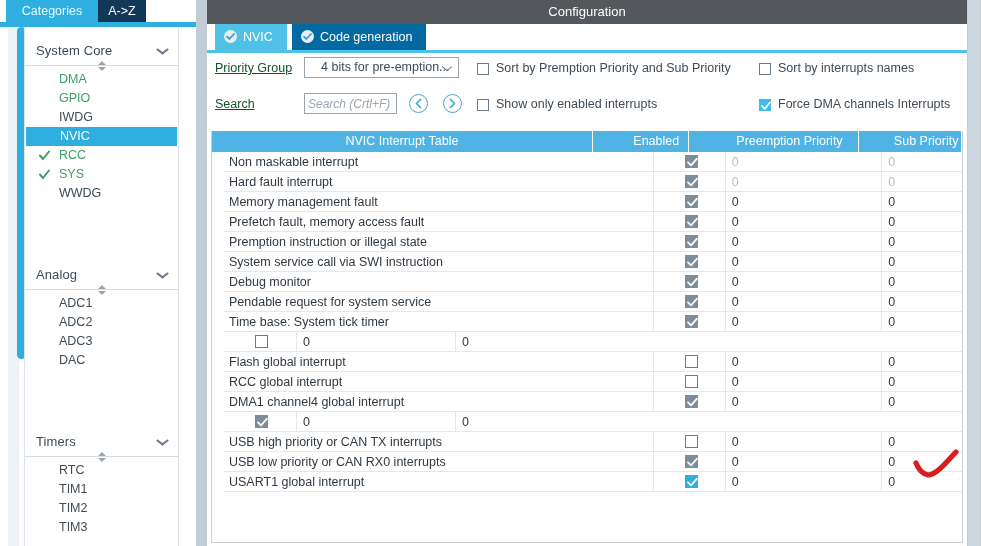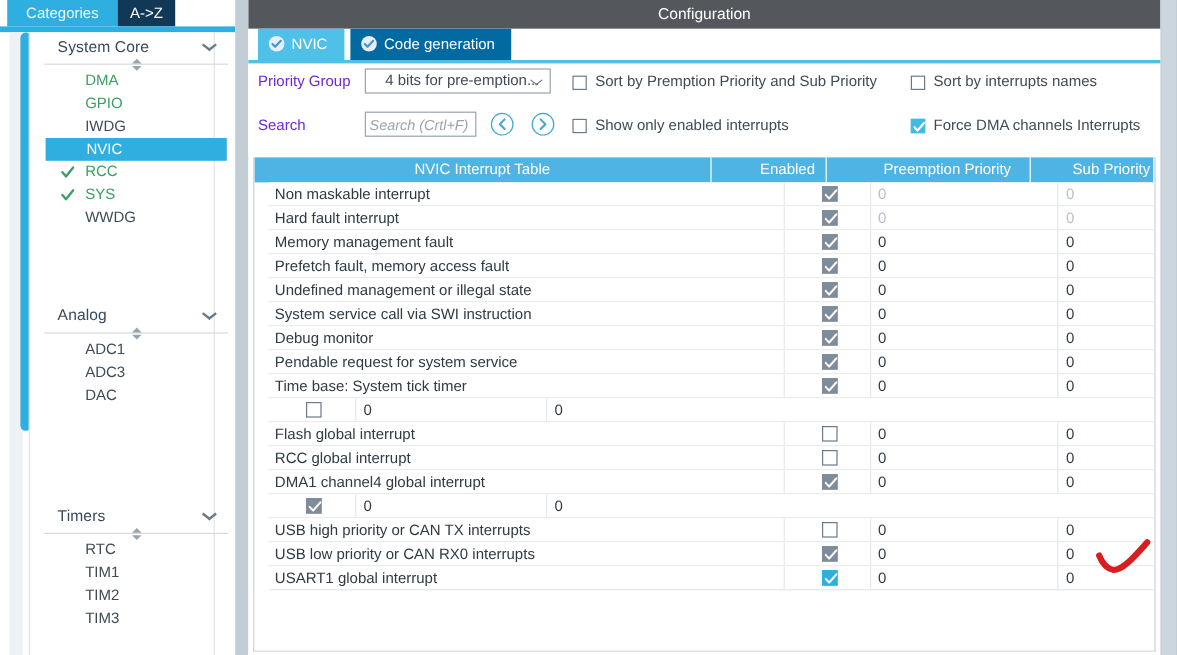--- a/index.html
+++ b/index.html
@@ -54,21 +54,21 @@
   }
   #left-inner {
     position: absolute; left: 24px; top: 0;
     width: 155px; height: 519px;
     background: #ffffff;
     border-left: 1px solid #dfe3e8;
     border-right: 1px solid #dfe3e8;
   }
   .group {
     position: absolute;
-    left: 12px; width: 153px;
+    left: 0; width: 153px; margin-top: 12px;
   }
   .group-head {
     position: relative;
     height: 27px;
     border-bottom: 1px solid #d6dbe0;
   }
   .group-title {
     position: absolute; left: 11px; top: 4px;
     font-size: 13px; color: #3a4a5a;
     letter-spacing: .1px;
@@ -191,22 +191,23 @@
   }
 
   
   #controls {
     position: absolute; left: 0; top: 53px;
     width: 760px; height: 77px;
     background: #ffffff;
   }
   .lbl {
     position: absolute;
-    font-size: 12.5px; color: #6d28d9;
+    font-size: 12.5px; color: #14532d;
     white-space: nowrap;
+    text-decoration: underline;
   }
   #prio-label { left: 8px; top: 8px; }
   #prio-select {
     position: absolute; left: 97px; top: 4px;
     width: 155px; height: 21px;
     border: 1px solid #9aa4ad;
     background: #ffffff;
     font-size: 12.5px; color: #3f4b55;
     line-height: 19px;
     padding-left: 16px;
@@ -399,20 +400,21 @@
           <div class="group-head">
             <span class="group-title">Analog</span>
             <span class="chev"></span>
           </div>
           <div class="mod-list">
             <div class="spinner">
                 <i class="up"></i>
                 <i class="dn"></i>
               </div>
             <div class="mod" style="margin-top:14px"><span>ADC1</span></div>
+            <div class="mod"><span>ADC2</span></div>
             <div class="mod"><span>ADC3</span></div>
             <div class="mod"><span>DAC</span></div>
           </div>
         </div>
 
         <div class="group" style="top:391px;">
           <div class="group-head">
             <span class="group-title">Timers</span>
             <span class="chev"></span>
           </div>
@@ -552,21 +554,21 @@
               <span class="rcb checked-disabled">
                 <svg width="11" height="11" viewBox="0 0 11 11">
                   <path d="M1 5.4 L4 8.4 L10 1.6" stroke="#ffffff" stroke-width="1.7" fill="none" stroke-linecap="round" stroke-linejoin="round"></path>
                 </svg>
               </span>
             </div>
             <div class="td c-pre">0</div>
             <div class="td c-sub">0</div>
           </div>
           <div class="trow">
-            <div class="td c-name">Undefined management or illegal state</div>
+            <div class="td c-name">Premption instruction or illegal state</div>
             <div class="td c-en">
               <span class="rcb checked-disabled">
                 <svg width="11" height="11" viewBox="0 0 11 11">
                   <path d="M1 5.4 L4 8.4 L10 1.6" stroke="#ffffff" stroke-width="1.7" fill="none" stroke-linecap="round" stroke-linejoin="round"></path>
                 </svg>
               </span>
             </div>
             <div class="td c-pre">0</div>
             <div class="td c-sub">0</div>
           </div>

